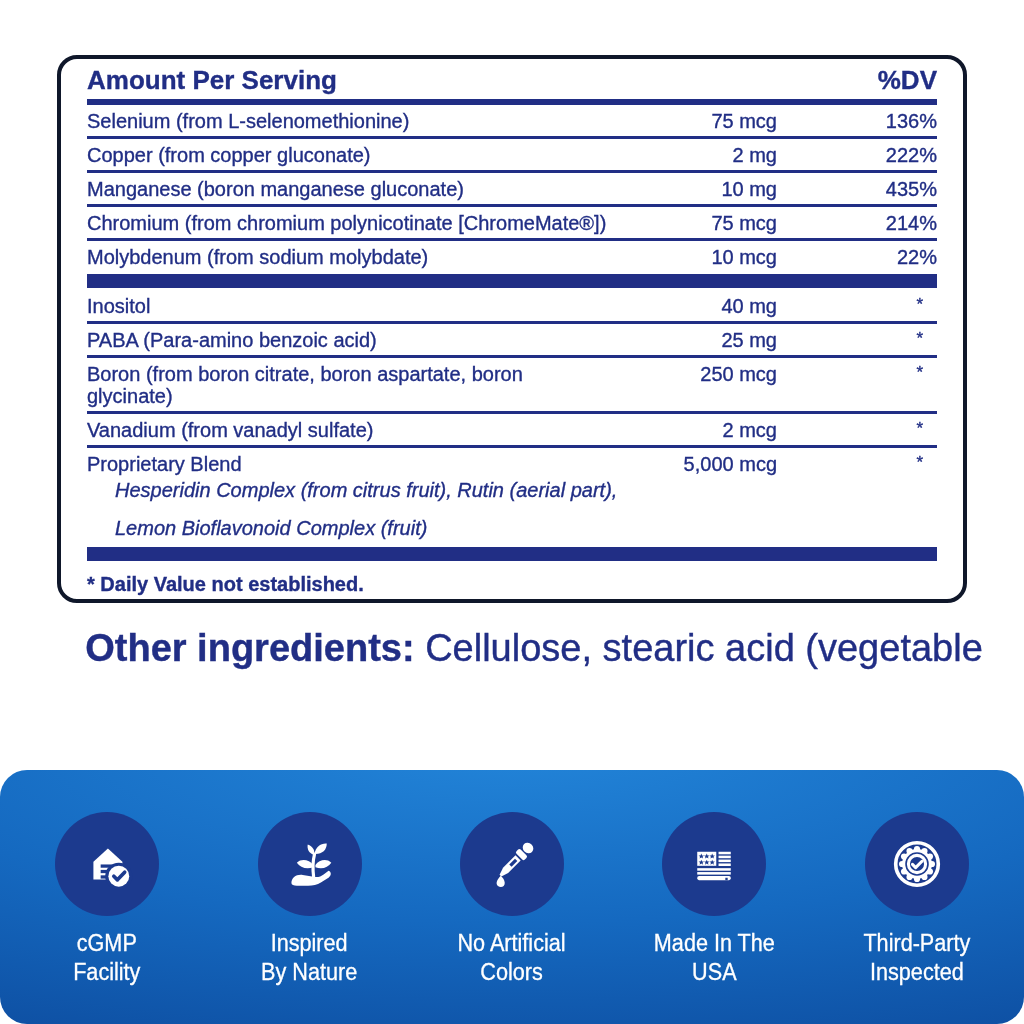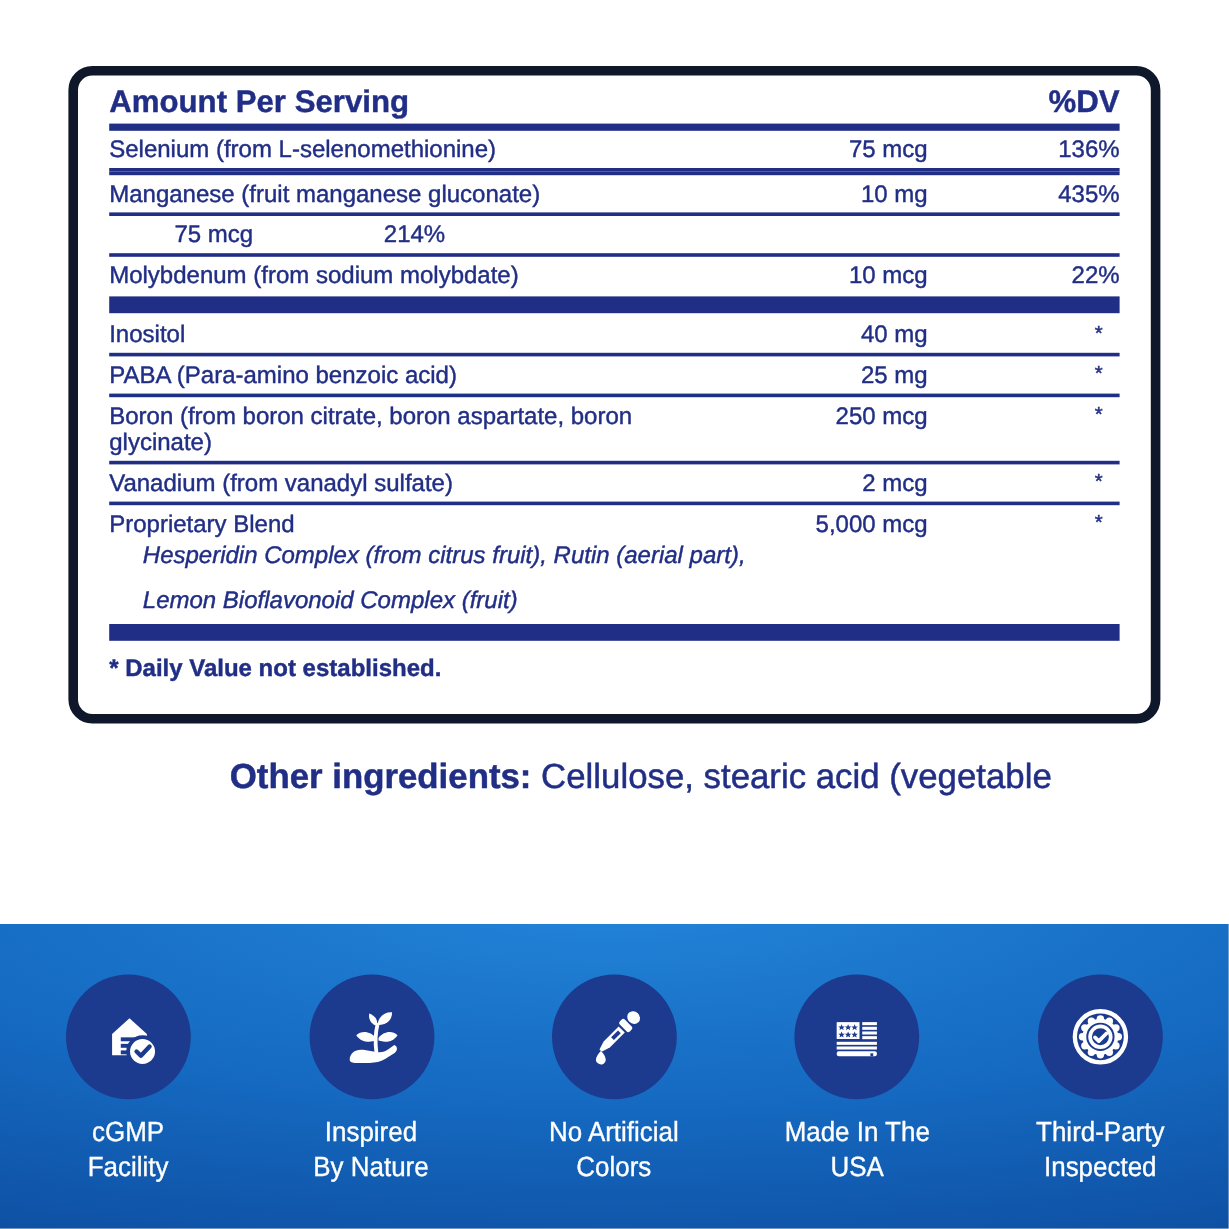--- a/index.html
+++ b/index.html
@@ -5,21 +5,21 @@
   * { margin:0; padding:0; box-sizing:border-box; }
   html,body { width:1024px; height:1024px; }
   body {
     position:relative; background:#ffffff; overflow:hidden;
     font-family:"Liberation Sans", sans-serif; color:#212e85;
   }
 
   
   .panel {
     position:absolute; left:57px; top:55px; width:910px; height:548px;
-    border:8px solid #0f172a; border-radius:20px;
+    border:4px solid #0f172a; border-radius:20px;
     padding:4px 26px 0 26px;
     -webkit-text-stroke:0.35px #212e85;
   }
   .panel-header {
     display:flex; justify-content:space-between; align-items:flex-end;
     padding:2px 0 4px; font-size:26px; font-weight:bold; line-height:30px;
   }
   .rule-thick { height:6px; background:#212e85; }
   .section-bar { height:14px; background:#212e85; margin:2px 0; }
   .sep { height:3px; background:#212e85; }
@@ -37,31 +37,32 @@
 
   .sub-line { font-size:20px; line-height:22px; padding-left:28px;font-style:italic; }
   .sub-line + .sub-line { margin-top:16px; }
   .prop-block { padding-bottom:6px; }
 
   .footnote { padding-top:9px; font-size:20px; font-weight:bold; line-height:24px; }
 
   
   .other-ing {
     position:absolute; left:0; top:629px; width:1024px;
-    text-align:center; font-size:29px; line-height:38.5px;
+    text-align:center; font-size:38px; line-height:38.5px;
     color:#212e85;padding-left:44px; -webkit-text-stroke:0.4px #212e85;
   }
   .other-ing .bold { font-weight:bold; }
 
   
   .band {
     position:absolute; left:0; top:770px; width:1024px; height:254px;
     background:radial-gradient(140% 160% at 50% -12%, #2386da 0%, #1569c0 45%, #0a4192 100%);
     display:flex; justify-content:space-around; align-items:flex-start;
     padding:42px 6px 0 6px;
+    border-radius:27px;
   }
   .badge { width:19%; display:flex; flex-direction:column; align-items:center; }
   .badge-circle {
     width:104px; height:104px; border-radius:50%; background:#1c3a8e;
     display:flex; align-items:center; justify-content:center; flex:0 0 auto;
   }
   .badge-label {
     margin-top:13px; text-align:center; color:#ffffff;
     font-size:23px; line-height:29px; transform:scaleX(0.94);
     -webkit-text-stroke:0.3px #ffffff; white-space:nowrap;
@@ -77,30 +78,36 @@
   </div>
   <div class="rule-thick"></div>
 
   <div class="row">
     <div class="cell-name">Selenium (from L-selenomethionine)</div>
     <div class="cell-amt">75 mcg</div>
     <div class="cell-dv">136%</div>
   </div>
   <div class="sep"></div>
 
-  <div class="sep"></div>
-
-  <div class="row">
-    <div class="cell-name">Manganese (fruit manganese gluconate)</div>
+  <div class="row">
+    <div class="cell-name">Copper (from copper gluconate)</div>
+    <div class="cell-amt">2 mg</div>
+    <div class="cell-dv">222%</div>
+  </div>
+  <div class="sep"></div>
+
+  <div class="row">
+    <div class="cell-name">Manganese (boron manganese gluconate)</div>
     <div class="cell-amt">10 mg</div>
     <div class="cell-dv">435%</div>
   </div>
   <div class="sep"></div>
 
   <div class="row">
+    <div class="cell-name">Chromium (from chromium polynicotinate [ChromeMate®])</div>
     <div class="cell-amt">75 mcg</div>
     <div class="cell-dv">214%</div>
   </div>
   <div class="sep"></div>
 
   <div class="row">
     <div class="cell-name">Molybdenum (from sodium molybdate)</div>
     <div class="cell-amt">10 mcg</div>
     <div class="cell-dv">22%</div>
   </div>

